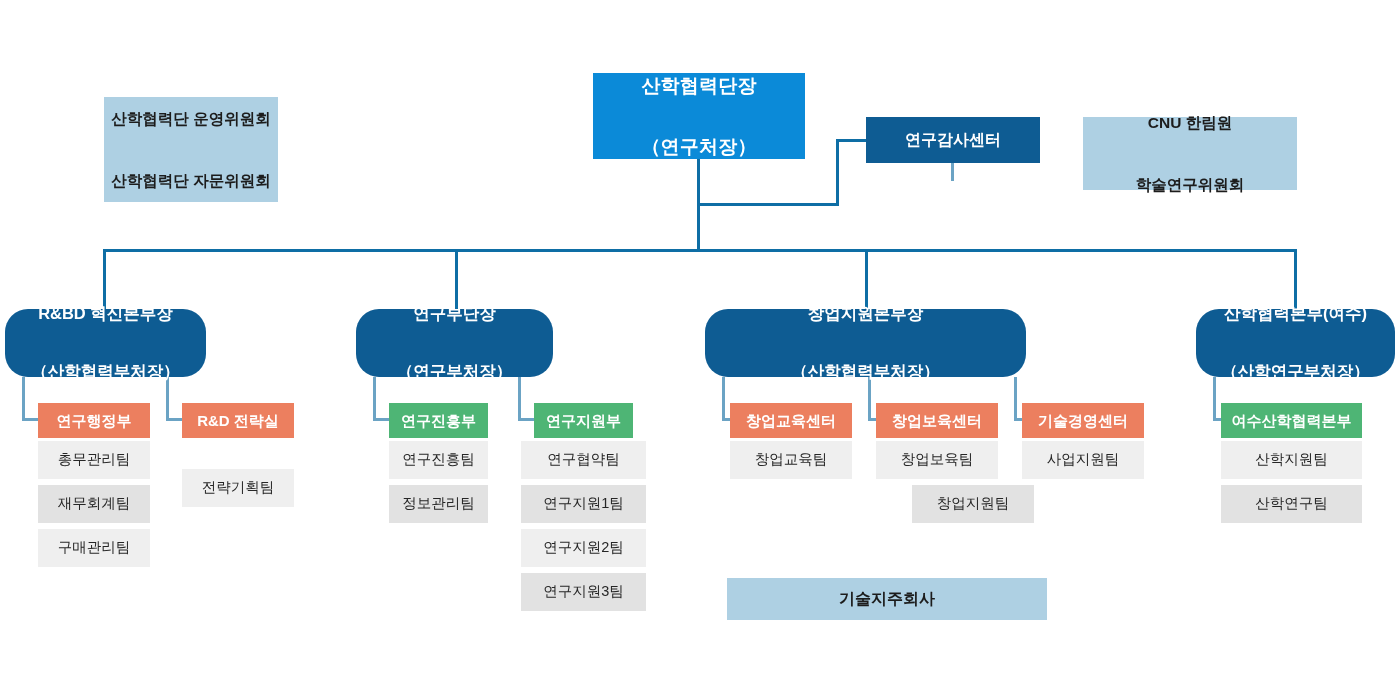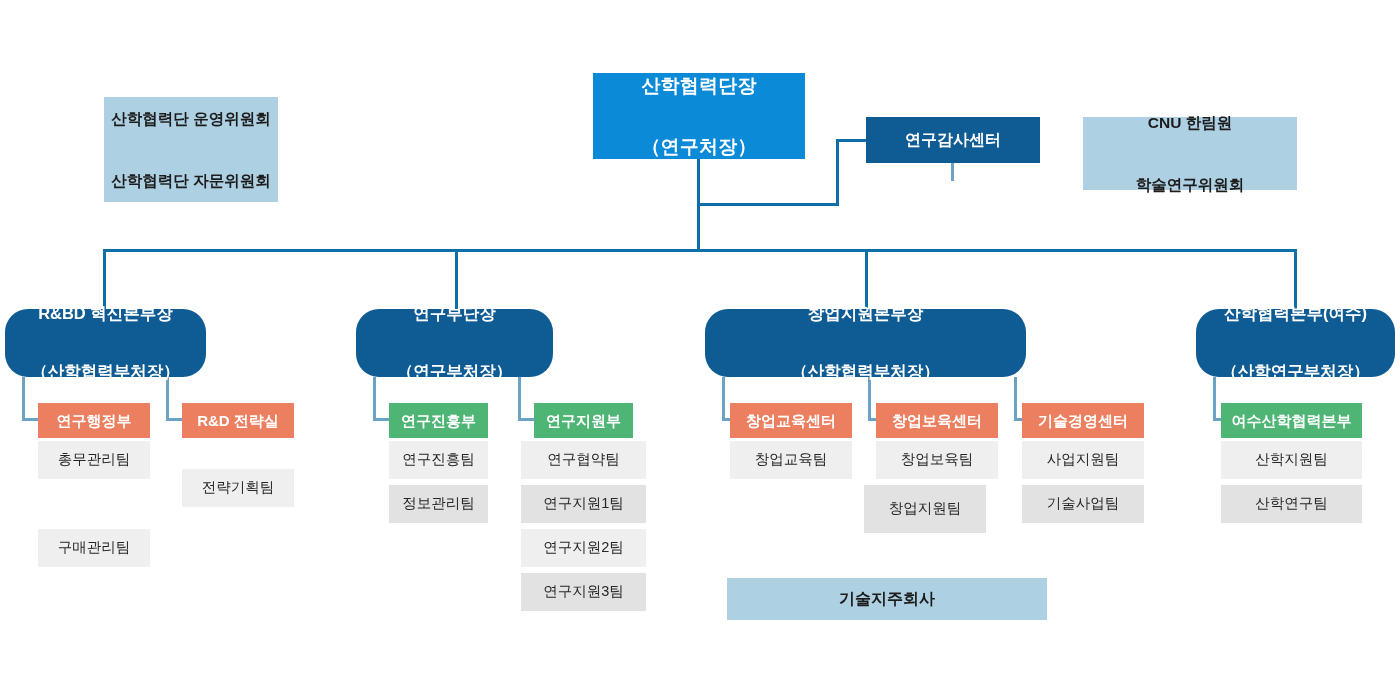--- a/index.html
+++ b/index.html
@@ -157,20 +157,23 @@
   <div class="box b-div" style="left:5px; top:309px; width:201px; height:68px;">
     <span>R&amp;BD 혁신본부장</span>
     <span>（산학협력부처장）</span>
   </div>
   <div class="box b-orange" style="left:38px; top:403px; width:112px; height:35px;">
     <span>연구행정부</span>
   </div>
   <div class="box b-team shade-a" style="left:38px; top:441px; width:112px; height:38px;">
     <span>총무관리팀</span>
   </div>
+  <div class="box b-team shade-b" style="left:38px; top:485px; width:112px; height:38px;">
+    <span>재무회계팀</span>
+  </div>
   <div class="box b-team shade-a" style="left:38px; top:529px; width:112px; height:38px;">
     <span>구매관리팀</span>
   </div>
   <div class="box b-orange" style="left:182px; top:403px; width:112px; height:35px;">
     <span>R&amp;D 전략실</span>
   </div>
   <div class="box b-team shade-a" style="left:182px; top:441px; width:112px; height:38px;margin-top:28px;">
     <span>전략기획팀</span>
   </div>
 
@@ -212,31 +215,28 @@
   </div>
   <div class="box b-team shade-a" style="left:730px; top:441px; width:122px; height:38px;">
     <span>창업교육팀</span>
   </div>
   <div class="box b-orange" style="left:876px; top:403px; width:122px; height:35px;">
     <span>창업보육센터</span>
   </div>
   <div class="box b-team shade-a" style="left:876px; top:441px; width:122px; height:38px;">
     <span>창업보육팀</span>
   </div>
-  <div class="box b-team shade-b" style="left:864px; top:485px; width:122px; height:48px;">
+  <div class="box b-team shade-b" style="left:912px; top:485px; width:122px; height:38px;">
     <span>창업지원팀</span>
   </div>
   <div class="box b-orange" style="left:1022px; top:403px; width:122px; height:35px;">
     <span>기술경영센터</span>
   </div>
   <div class="box b-team shade-a" style="left:1022px; top:441px; width:122px; height:38px;">
     <span>사업지원팀</span>
-  </div>
-  <div class="box b-team shade-b" style="left:1022px; top:485px; width:122px; height:38px;">
-    <span>기술사업팀</span>
   </div>
 
   <div class="box b-div" style="left:1196px; top:309px; width:199px; height:68px;">
     <span>산학협력본부(여수)</span>
     <span>（산학연구부처장）</span>
   </div>
   <div class="box b-green" style="left:1221px; top:403px; width:141px; height:35px;">
     <span>여수산학협력본부</span>
   </div>
   <div class="box b-team shade-a" style="left:1221px; top:441px; width:141px; height:38px;">

